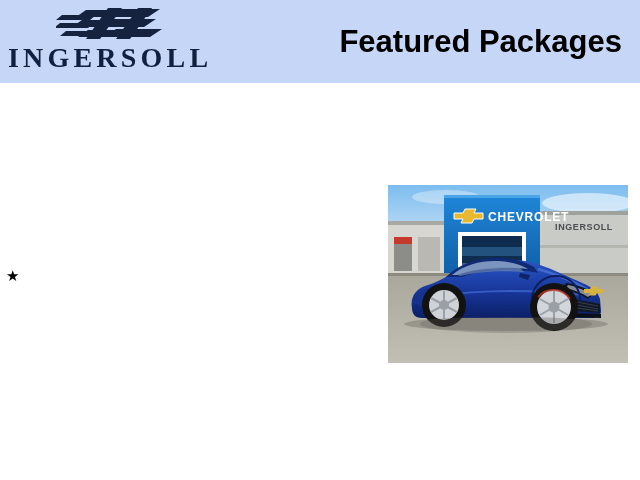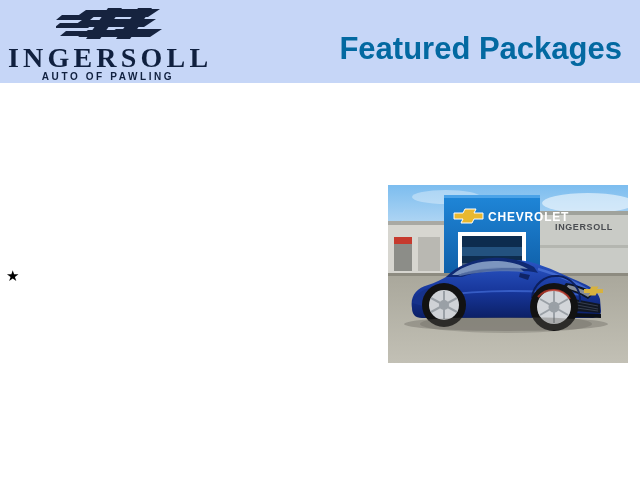--- a/index.html
+++ b/index.html
@@ -68,22 +68,22 @@
     letter-spacing: 2.6px;
     line-height: 1;
     white-space: nowrap;
     font-family: "Liberation Sans", sans-serif;
   }
 
   
   #page-title {
     position: absolute;
     right: 18px;
-    top: 30px;
-    color: #0369a1;
+    top: 23px;
+    color: #000000;
     font-size: 31px;
     font-weight: 700;
     line-height: 1.2;
     letter-spacing: 0px;
     white-space: nowrap;
     font-family: "Liberation Sans", sans-serif;
   }
 
   
   #main-content {
@@ -157,21 +157,20 @@
           <path d="M54 13 L100 13 L88 21 L42 21 Z"></path>
           <path d="M60 23 L106 23 L94 31 L48 31 Z"></path>
           <path d="M52 2 L66 2 L44 33 L30 33 Z"></path>
           <path d="M82 2 L96 2 L74 33 L60 33 Z"></path>
         </g>
       </svg>
     </div>
 
     <div id="logo-wordmark">INGERSOLL</div>
 
-    <div id="logo-tagline">AUTO OF PAWLING</div>
   </div>
 
   <div id="page-title">Featured Packages</div>
 </div>
 
 <div id="main-content">
 
   <ul id="package-list">
     <li class="package-item">
       <span class="package-bullet">★</span>

